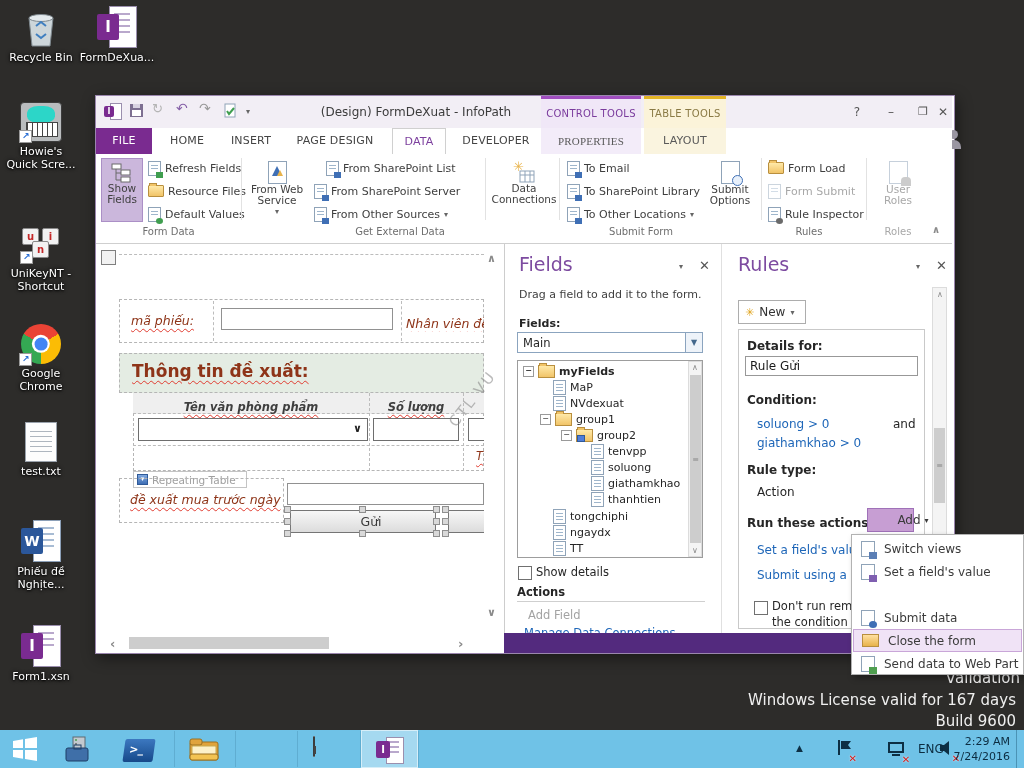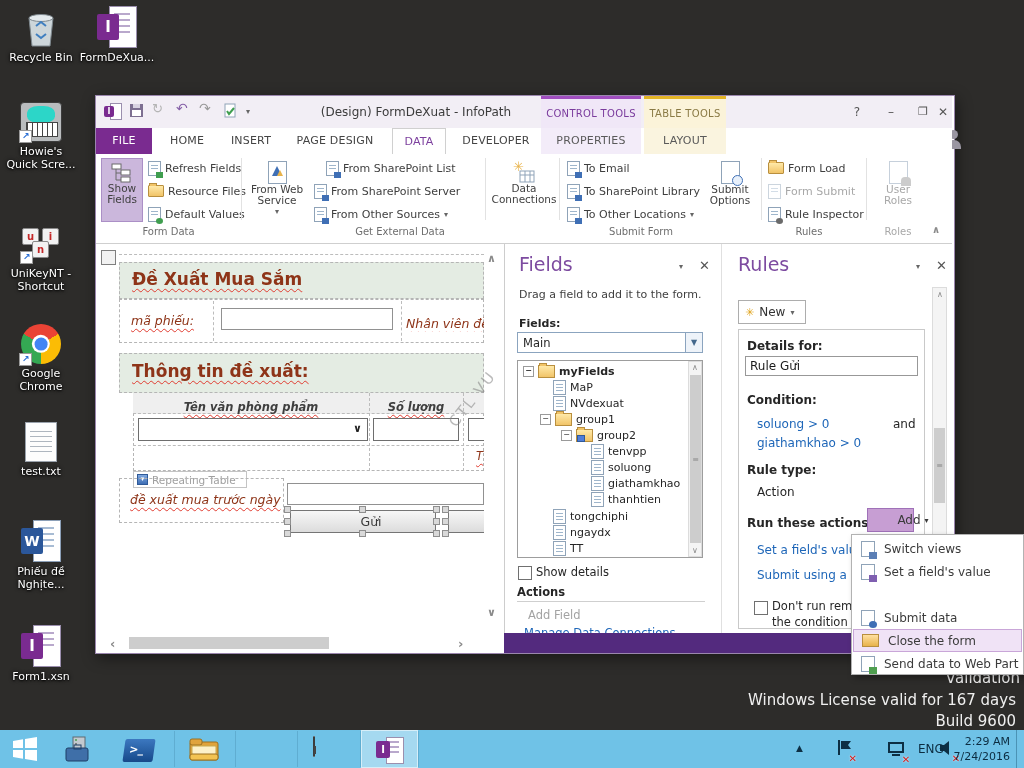--- a/index.html
+++ b/index.html
@@ -251,21 +251,21 @@
     <span class="a person" style="left:830px;top:28px;"></span>
 
     
     <div class="a" style="left:0;top:32px;width:856px;height:26px;background:#fff;"></div>
     <div class="tab" style="left:0;width:56px;background:#7a2b90;color:#fff;">FILE</div>
     <div class="tab" style="left:62px;width:58px;">HOME</div>
     <div class="tab" style="left:126px;width:58px;">INSERT</div>
     <div class="tab" style="left:192px;width:94px;">PAGE DESIGN</div>
     <div class="tab" style="left:296px;width:54px;background:#fff;color:#7c3f9e;border:1px solid #d0d0d0;border-bottom:none;box-sizing:border-box;">DATA</div>
     <div class="tab" style="left:358px;width:84px;">DEVELOPER</div>
-    <div class="tab" style="left:445px;width:100px;background:#f3ecf9;color:#5a5a5a;">PROPERTIES</div>
+    <div class="tab" style="left:445px;width:100px;background:#f3ecf9;color:#5a5a5a;font-family:Liberation Serif, serif;">PROPERTIES</div>
     <div class="tab" style="left:548px;width:82px;background:#faf4df;color:#5a5a5a;">LAYOUT</div>
 
     
     <div class="a" style="left:0;top:58px;width:856px;height:90px;background:#fff;border-bottom:1px solid #cfcfcf;box-sizing:border-box;"></div>
 
     <div class="bigbtn" style="left:5px;width:42px;background:#cbb7dc;border:1px solid #ab8fc6;">
       <svg width="22" height="20" style="margin-top:2px;">
         <rect x="1" y="1" width="9" height="5" fill="#fff" stroke="#6a6a6a"></rect>
         <rect x="10" y="7" width="9" height="5" fill="#fff" stroke="#6a6a6a"></rect>
         <rect x="10" y="14" width="9" height="5" fill="#fff" stroke="#6a6a6a"></rect>
@@ -406,23 +406,20 @@
     <div class="grp-label dis" style="left:752px;width:100px;">Roles</div>
     <span class="a schev" style="left:836px;top:128px;font-size:10px;">∧</span>
 
     
     <div class="a" style="left:0;top:148px;width:856px;height:389px;background:#fff;"></div>
     <div class="a" style="left:5px;top:154px;width:13px;height:13px;border:1px solid #7f7f7f;background:#f2f2f2;"></div>
 
     <div class="a" style="left:23px;top:158px;width:365px;height:0;border-top:1px dashed #bcbcbc;"></div>
 
     
-    <div class="a db" style="left:23px;top:166px;width:365px;height:37px;background:#e4ece3;">
-      <span class="dr sq" style="position:absolute;left:12px;top:6px;font-size:17px;font-weight:bold;">Đề Xuất Mua Sắm</span>
-    </div>
     
     <div class="a db" style="left:23px;top:203px;width:365px;height:44px;"></div>
     <div class="a" style="left:117px;top:205px;height:40px;border-left:1px dashed #bcbcbc;"></div>
     <div class="a" style="left:305px;top:205px;height:40px;border-left:1px dashed #bcbcbc;"></div>
     <span class="a dr sq" style="left:35px;top:217px;font-size:12.5px;font-style:italic;">mã phiếu:</span>
     <div class="inp" style="left:125px;top:212px;width:172px;height:22px;"></div>
     <div class="a" style="left:310px;top:217px;width:78px;overflow:hidden;">
       <span class="dr sq nw" style="font-size:12.5px;font-style:italic;">Nhân viên đề x</span>
     </div>
     

